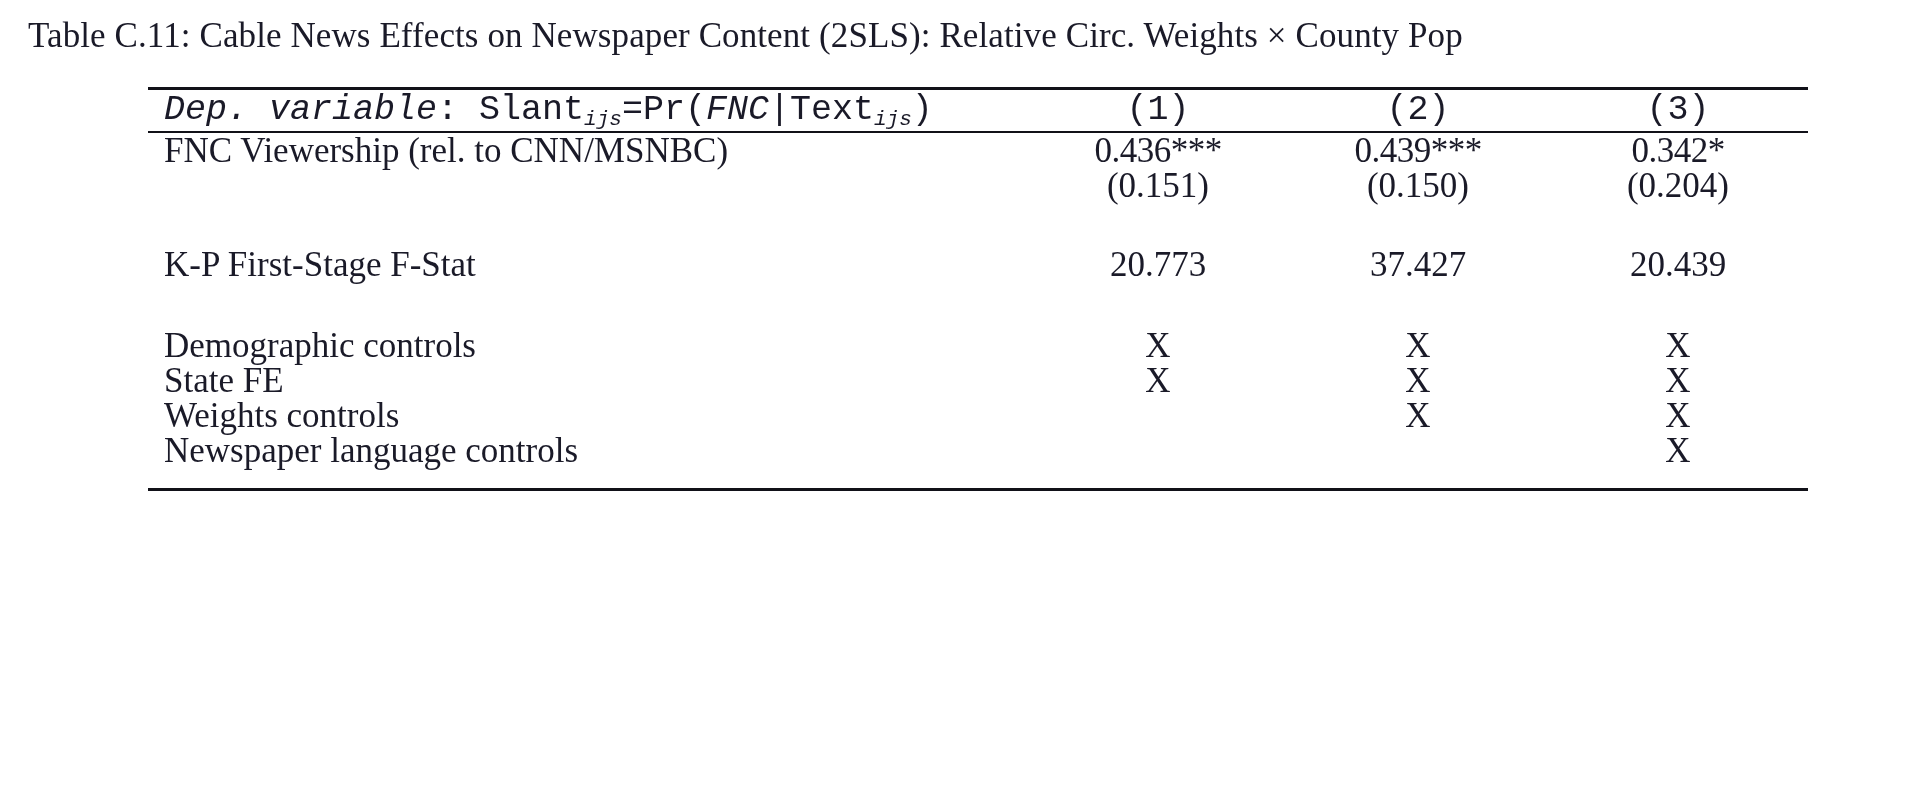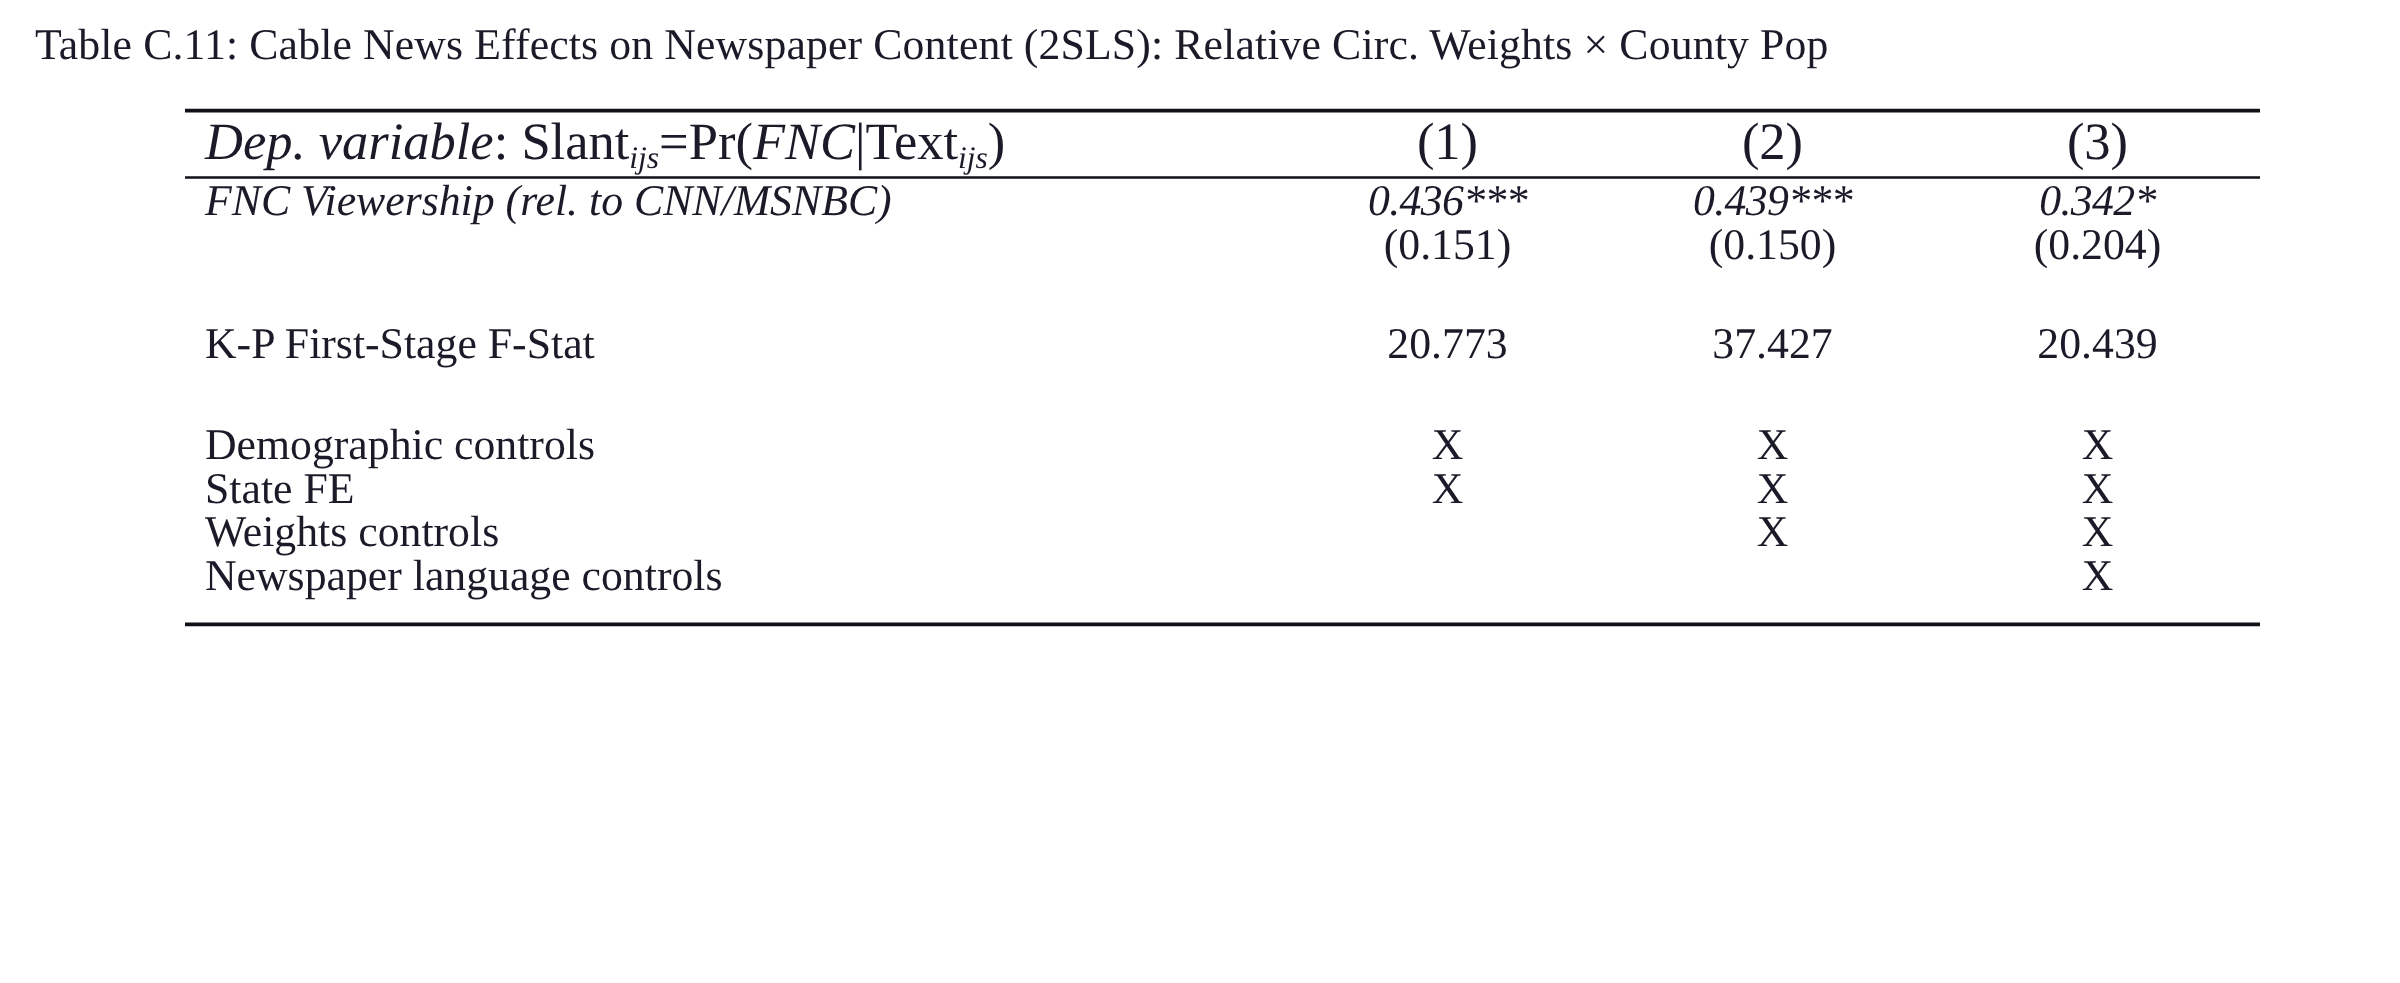--- a/index.html
+++ b/index.html
@@ -59,23 +59,24 @@
     line-height: 0;
   }
   .rule-bottom td {
     border-top: 3.4px solid #111118;
     height: 0;
     font-size: 0;
     line-height: 0;
   }
 
   .head-row td {
-    font-size: 42px;
+    font-size: 35px;
     padding-top: 19px;
     padding-bottom: 17px;
+    font-family: Liberation Mono, monospace;
   }
   .head-label {
     text-align: left;
     padding-left: 16px !important;
     white-space: nowrap;
   }
   .head-label .ital {
     font-style: italic;
   }
   .colnum {
@@ -89,21 +90,21 @@
   .cell-label {
     text-align: left;
     padding-left: 16px !important;
     white-space: nowrap;
   }
   .cell-num {
     text-align: center;
     white-space: nowrap;
   }
 
-  .r-coef td { padding-top: 22px; font-style: italic; }
+  .r-coef td { padding-top: 22px; }
   .r-se td   { padding-top: 16px; }
   .r-gap-a td { height: 44px; font-size: 0; line-height: 0; }
   .r-fstat td { padding-top: 2px; font-family: Liberation Serif, serif; }
   .r-nobs td  { padding-top: 15px; }
   .r-gap-b td { height: 46px; font-size: 0; line-height: 0; }
   .r-fe td    { padding-top: 2px; }
   .r-ctrl td  { padding-top: 15px; }
   .r-gap-c td { height: 20px; font-size: 0; line-height: 0; }
 
   sub.sub {

